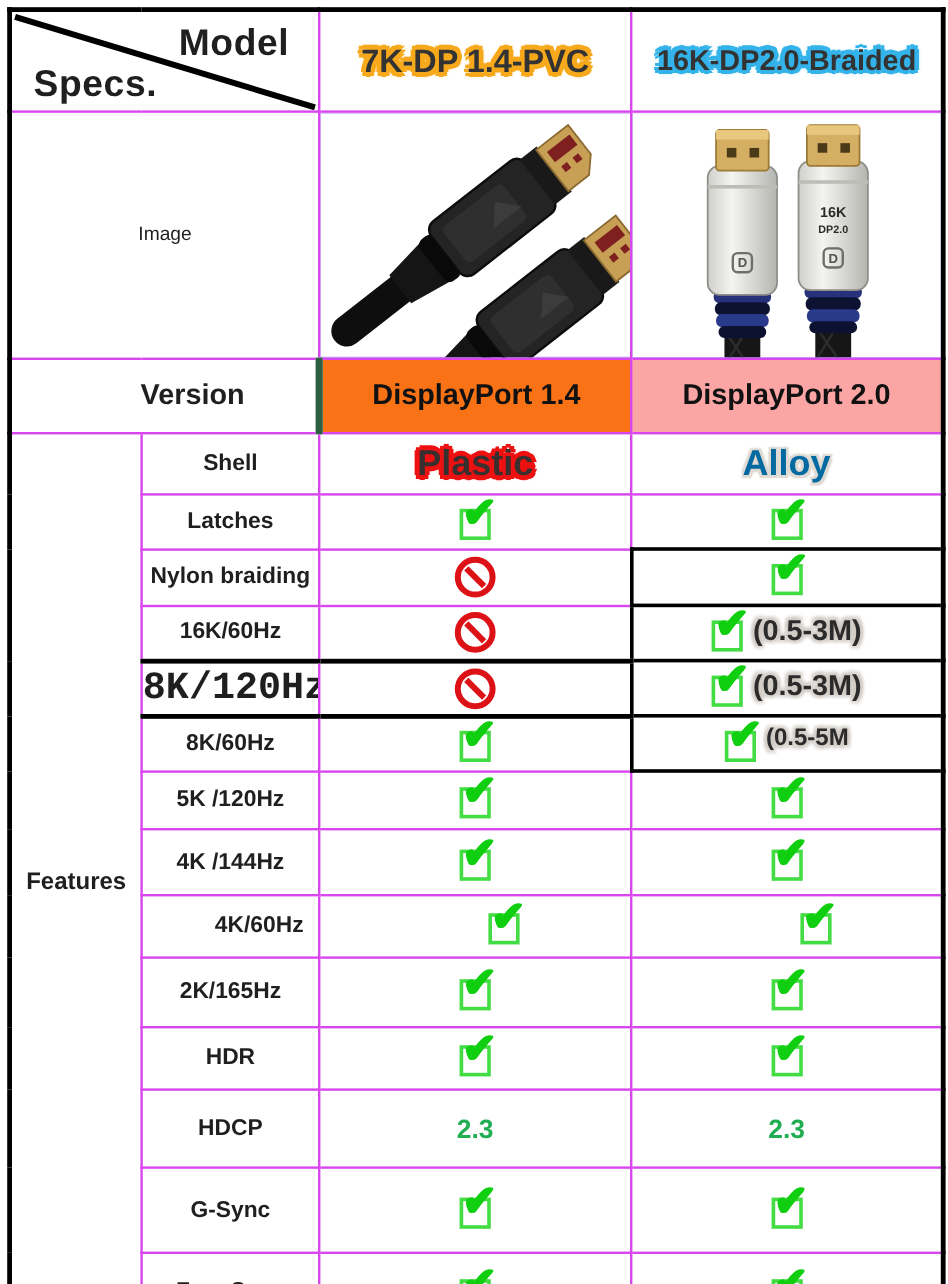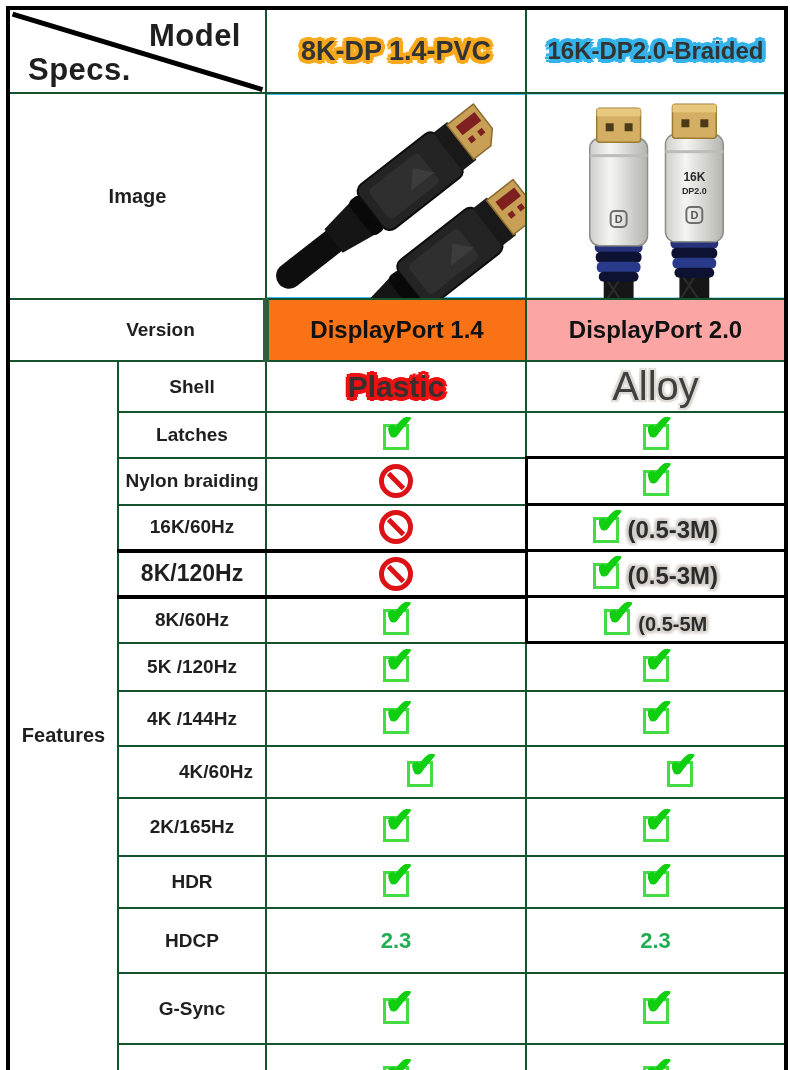--- a/index.html
+++ b/index.html
@@ -1,59 +1,59 @@
 <!DOCTYPE html>
 <html><head>
 <meta charset="utf-8">
 <style>
   html,body{margin:0;padding:0;background:#fff;}
   body{width:790px;height:1070px;font-family:"Liberation Sans",sans-serif;color:#1f1f1f;}
   .sheet{padding:6px 6px 0 6px;}
   table{border-collapse:collapse;table-layout:fixed;width:778px;}
-  td{border:2px solid #14532d;text-align:center;vertical-align:middle;padding:0;overflow:hidden;background:#fff;}
+  td{border:2px solid #d946ef;text-align:center;vertical-align:middle;padding:0;overflow:hidden;background:#fff;}
   table{border:4px solid #000;}
   col.c-feat{width:110px;} col.c-name{width:148px;} col.c-v1{width:260px;} col.c-v2{width:260px;}
 
   
   .corner{position:relative;height:82px;}
   .corner svg{position:absolute;left:0;top:0;width:100%;height:100%;}
   .corner-model{position:absolute;top:8px;right:24px;font-size:31px;font-weight:600;letter-spacing:.5px;}
   .corner-specs{position:absolute;bottom:4px;left:18px;font-size:31px;font-weight:600;letter-spacing:.5px;}
 
   .colhead{font-size:27px;font-weight:bold;color:#333;}
   .glow-yellow{text-shadow:-3px -3px 0 #F7A91C,3px -3px 0 #F7A91C,-3px 3px 0 #F7A91C,3px 3px 0 #F7A91C,-4px 0 0 #F7A91C,4px 0 0 #F7A91C,0 -4px 0 #F7A91C,0 4px 0 #F7A91C,0 0 6px #F7A91C;}
   .glow-blue{font-size:24px;text-shadow:-3px -3px 0 #33B3E9,3px -3px 0 #33B3E9,-3px 3px 0 #33B3E9,3px 3px 0 #33B3E9,-4px 0 0 #33B3E9,4px 0 0 #33B3E9,0 -4px 0 #33B3E9,0 4px 0 #33B3E9,0 0 6px #33B3E9;text-align:right;}
 
-  .img-cell{height:204px;background:#0ea5e9;}
+  .img-cell{height:204px;background:#c4b5fd;}
   .img-cell svg{display:block;width:100%;height:204px;}
-  .rowlabel{font-size:20px;font-weight:bold;}
+  .rowlabel{font-size:16px;font-weight:normal;}
   .ver-row td{height:60px;}
-  .ver-label{font-size:19px;font-weight:bold;margin-left:48px;}
+  .ver-label{font-size:24px;font-weight:bold;margin-left:48px;}
   .ver-val{font-size:24px;font-weight:bold;color:#111;}
   .ver-1{background:#f97316;border-left:6px solid #2E5E41;}
   .ver-2{background:#fca5a5;}
 
   .feat-label{font-size:20px;font-weight:bold;background:#fff;}
   .feat-name{font-size:19px;font-weight:bold;margin-top:20px;}
-  .valwrap{display:flex;align-items:flex-end;justify-content:center;gap:8px;}
+  .valwrap{display:flex;align-items:flex-start;justify-content:center;gap:8px;}
 
   
   .check{position:relative;display:inline-block;width:26px;height:32px;}
   .check .cbox{position:absolute;left:0;bottom:1px;width:20px;height:20px;border:3px solid #43DC43;background:#fff;}
   .check .tick{position:absolute;left:2px;top:-9px;font-size:34px;line-height:34px;font-weight:bold;color:#10CE10;text-shadow:1px 0 0 #10CE10,0 1px 0 #10CE10;}
 
   
   .no{display:inline-block;position:relative;width:34px;height:34px;border:5px solid #DD1217;border-radius:50%;box-sizing:border-box;}
   .no::after{content:"";position:absolute;left:50%;top:50%;width:5px;height:21px;background:#DD1217;transform:translate(-50%,-50%) rotate(-45deg);}
 
   .note{font-weight:bold;font-size:24px;color:#2b2b2b;
     text-shadow:2px 2px 3px #cfc9c3,-2px -2px 3px #cfc9c3,2px -2px 3px #cfc9c3,-2px 2px 3px #cfc9c3,0 0 4px #cfc9c3;}
   .red-glow{font-size:30px;font-weight:bold;color:#3a2f2f;
     text-shadow:-3px -3px 0 #EE1111,3px -3px 0 #EE1111,-3px 3px 0 #EE1111,3px 3px 0 #EE1111,-4px 0 0 #EE1111,4px 0 0 #EE1111,0 -4px 0 #EE1111,0 4px 0 #EE1111,0 0 5px #EE1111;}
-  .gray-glow{font-size:40px;font-weight:normal;color:#404040;
+  .gray-glow{font-size:30px;font-weight:bold;color:#0369a1;
     text-shadow:-2px -2px 1px #DED9D3,2px -2px 1px #DED9D3,-2px 2px 1px #DED9D3,2px 2px 1px #DED9D3,0 0 5px #DED9D3;}
   .green-text{font-size:22px;font-weight:bold;color:#21AD52;}
 
   
   #features-body tr:nth-child(1) td{height:49px;}
   #features-body tr:nth-child(2) td{height:43px;}
   #features-body tr:nth-child(3) td{height:44px;}
   #features-body tr:nth-child(4) td{height:43px;}
   #features-body tr:nth-child(5) td{height:42px;}
   #features-body tr:nth-child(6) td{height:43px;}
@@ -61,21 +61,21 @@
   #features-body tr:nth-child(8) td{height:53px;}
   #features-body tr:nth-child(9) td{height:50px;padding-left:48px;}
   #features-body tr:nth-child(10) td{height:56px;}
   #features-body tr:nth-child(11) td{height:50px;}
   #features-body tr:nth-child(12) td{height:63px;}
   #features-body tr:nth-child(13) td{height:69px;}
   #features-body tr:nth-child(14) td{height:64px;}
 
   
   #features-body tr:nth-child(5) td{border-top:4px solid #000;border-bottom:4px solid #000;}
-  #features-body tr:nth-child(5) .feat-name{font-size:23px;}
+  #features-body tr:nth-child(5) .feat-name{font-size:32px;font-family:Liberation Mono, monospace;}
   #features-body tr:nth-child(6) .note{font-size:20px;}
   #features-body tr:nth-child(n+3):nth-child(-n+6) td.col2{border-left:3px solid #000;border-right:3px solid #000;border-top:3px solid #000;border-bottom:3px solid #000;}
 </style>
 </head>
 <body>
 
 <div class="sheet">
 <table>
   <colgroup>
         <col class="c-feat">
@@ -85,21 +85,21 @@
       </colgroup>
   <tbody>
     <tr>
       <td colspan="2" class="corner">
         <svg>
           <line x1="1%" y1="5%" x2="99%" y2="97%" stroke="#000" stroke-width="5"></line>
         </svg>
         <span class="corner-model">Model</span>
         <span class="corner-specs">Specs.</span>
       </td>
-      <td><span class="colhead glow-yellow">8K-DP 1.4-PVC</span></td>
+      <td><span class="colhead glow-yellow">7K-DP 1.4-PVC</span></td>
       <td><span class="colhead glow-blue">16K-DP2.0-Braided</span></td>
     </tr>
 
     <tr>
       <td colspan="2"><span class="rowlabel">Image</span></td>
       <td class="img-cell">
         <svg viewBox="0 0 260 204">
           <defs>
             <g id="dp14">
               <rect x="-160" y="-13" width="85" height="26" rx="13" fill="#0e0e0e"></rect>

